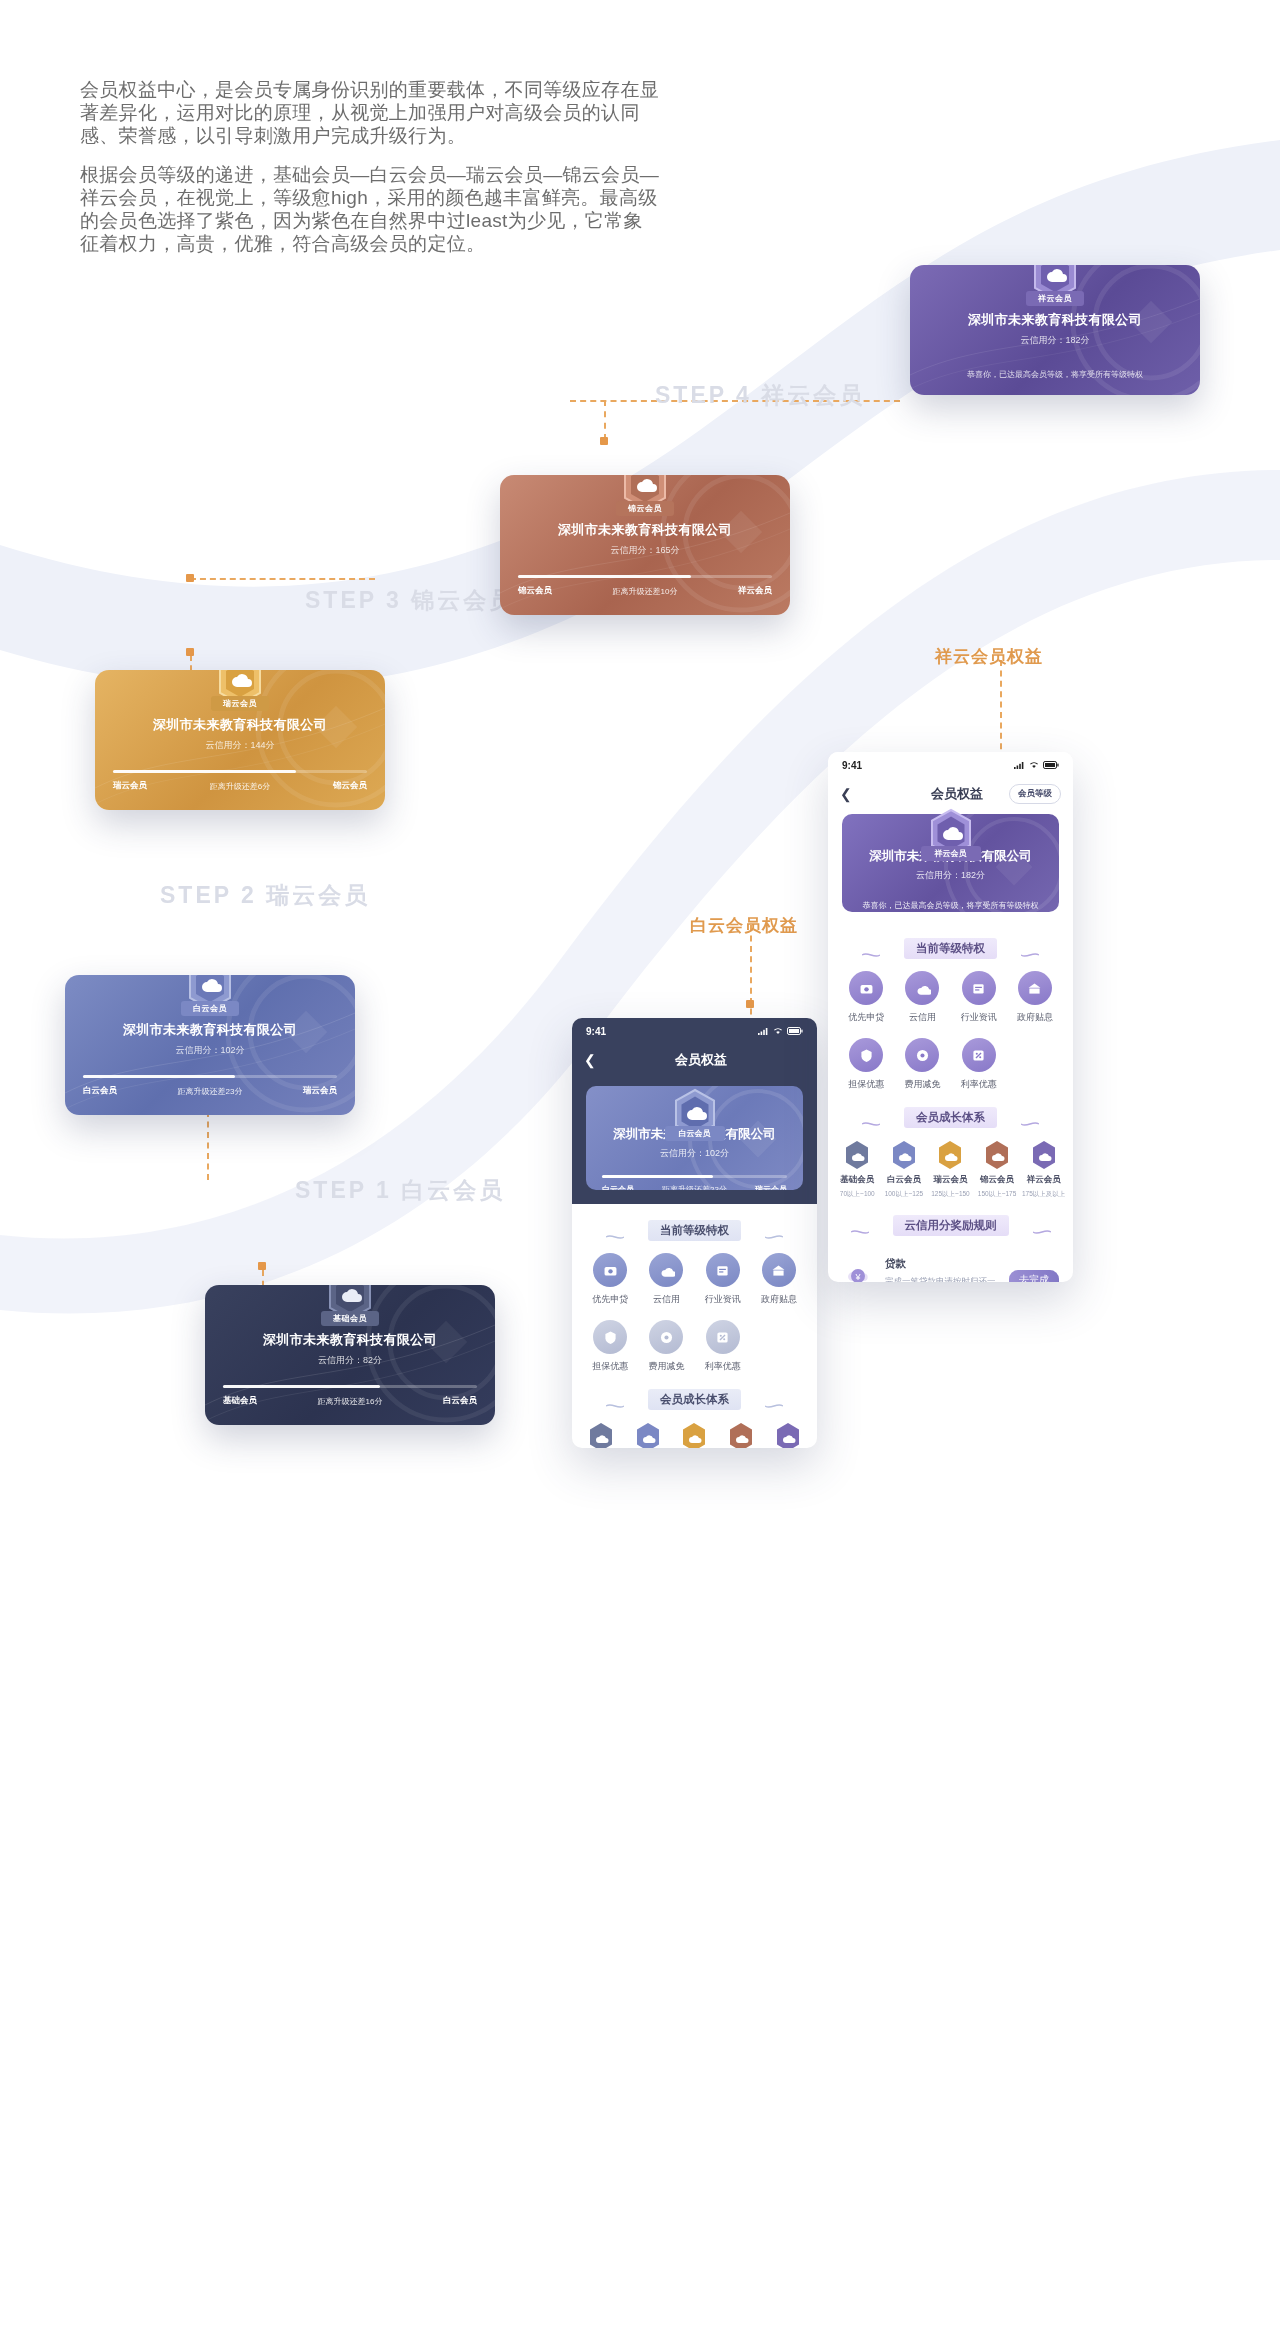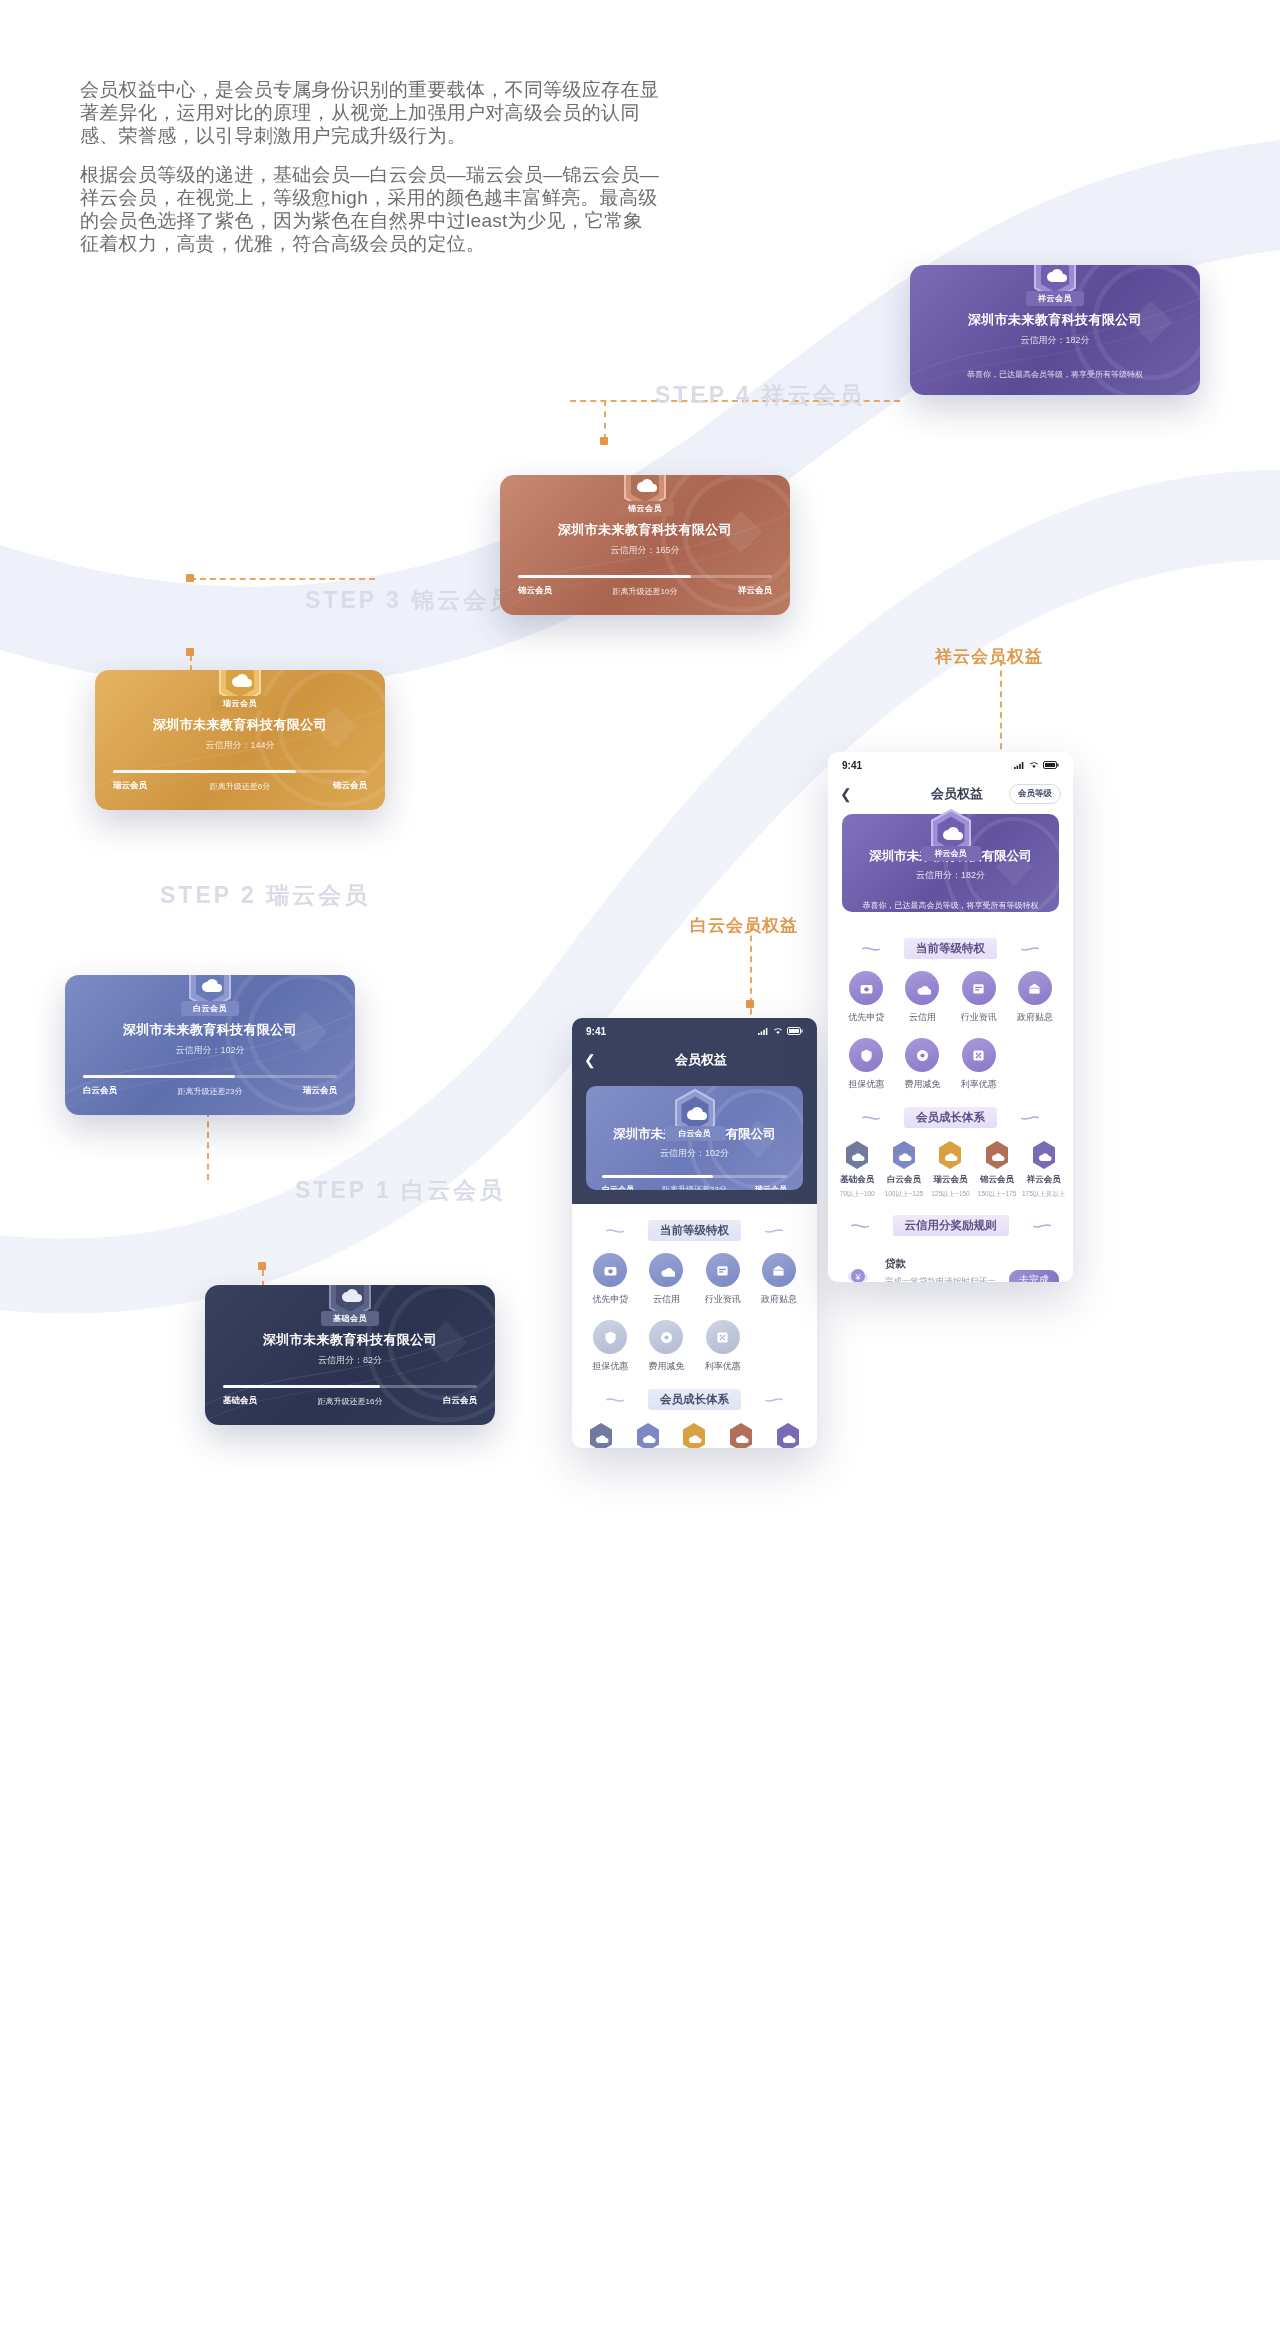--- a/index.html
+++ b/index.html
@@ -149,21 +149,21 @@
     font-size:8px; color:#fff; font-weight:700; padding:2px 14px; border-radius:3px;
     white-space:nowrap;
   }
   .hero .note {
     text-align:center; font-size:8px; margin-top:8px;
     color: rgba(255,255,255,.88);
   }
 
   
   .sec-head {
-    display:flex; align-items:center; justify-content:center; gap:24px;
+    display:flex; align-items:flex-end; justify-content:center; gap:24px;
     margin: 16px 0 12px;
   }
   .sec-head .txt {
     font-size: 11.5px; font-weight: 700; color: #4a4f6e;
     background: linear-gradient(180deg,#e9ecf7,#dfe3f3);
     padding: 3px 12px; border-radius: 3px;
   }
   .sec-head .wing { width: 18px; height: 8px; }
 
   .priv-grid { display:grid; grid-template-columns: repeat(4,1fr); row-gap: 14px; padding: 0 10px; }

